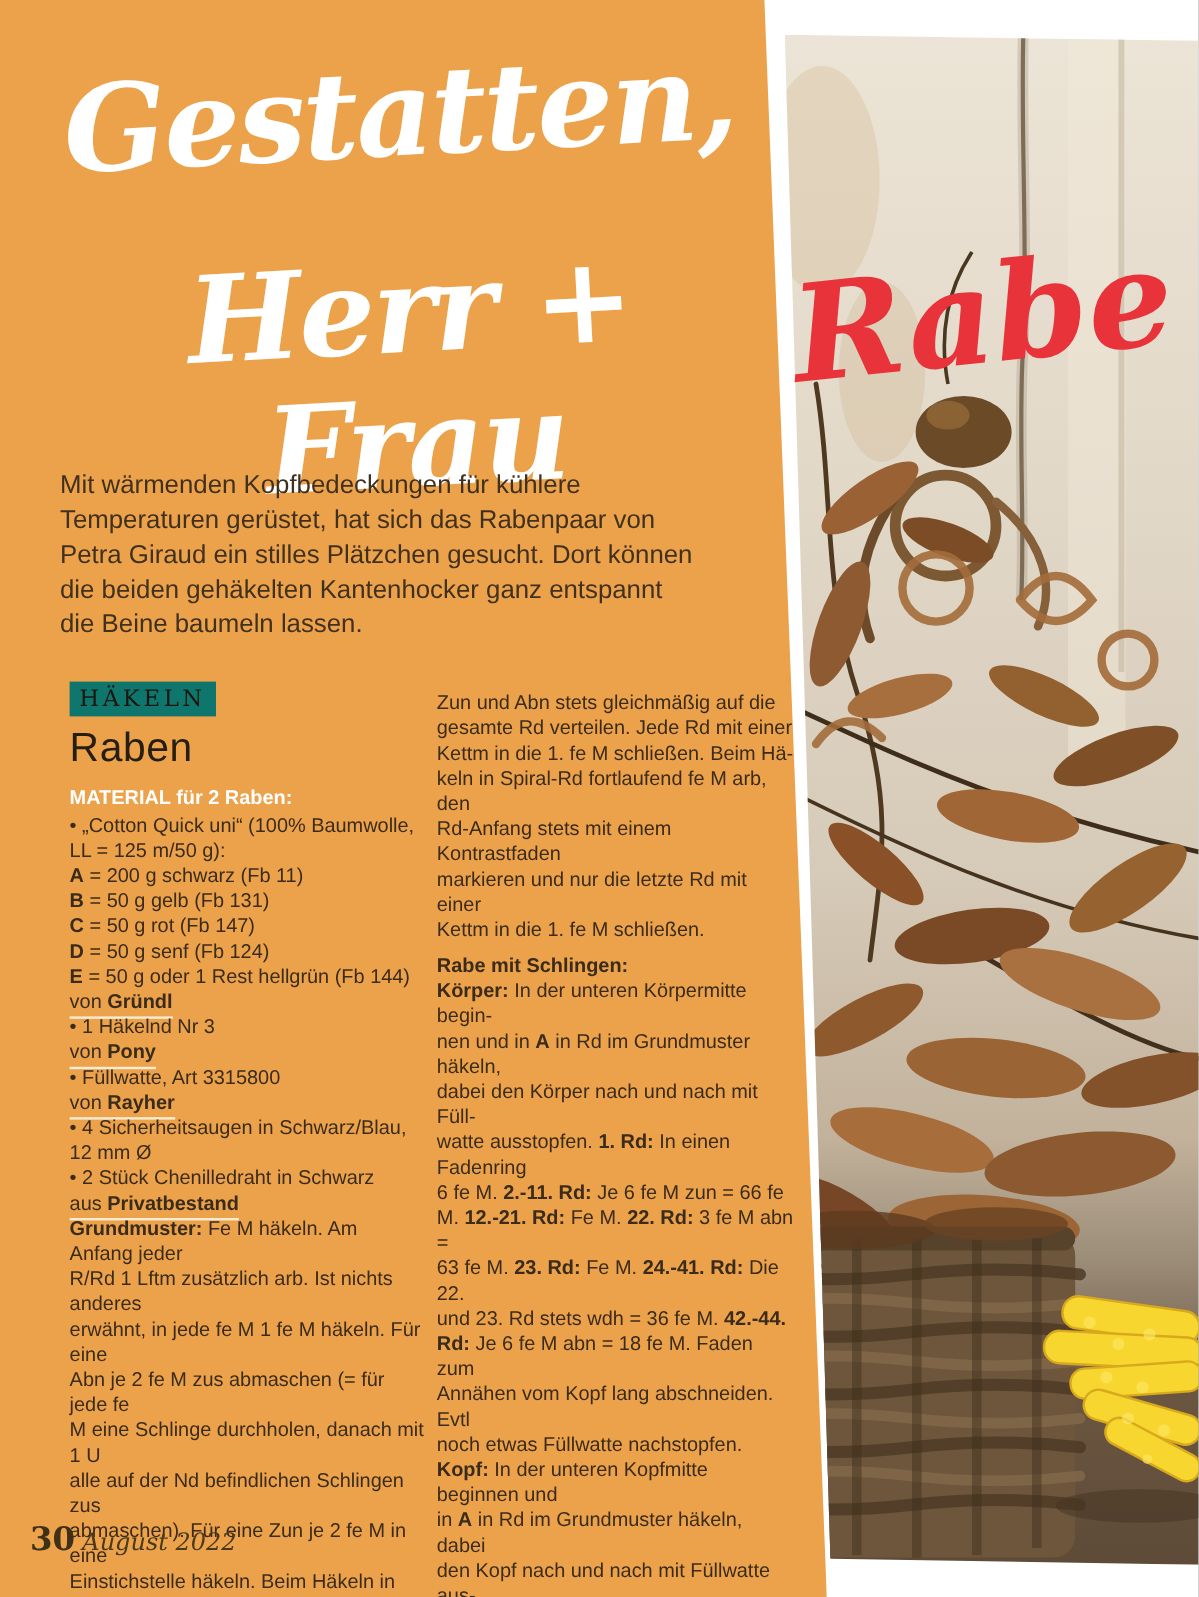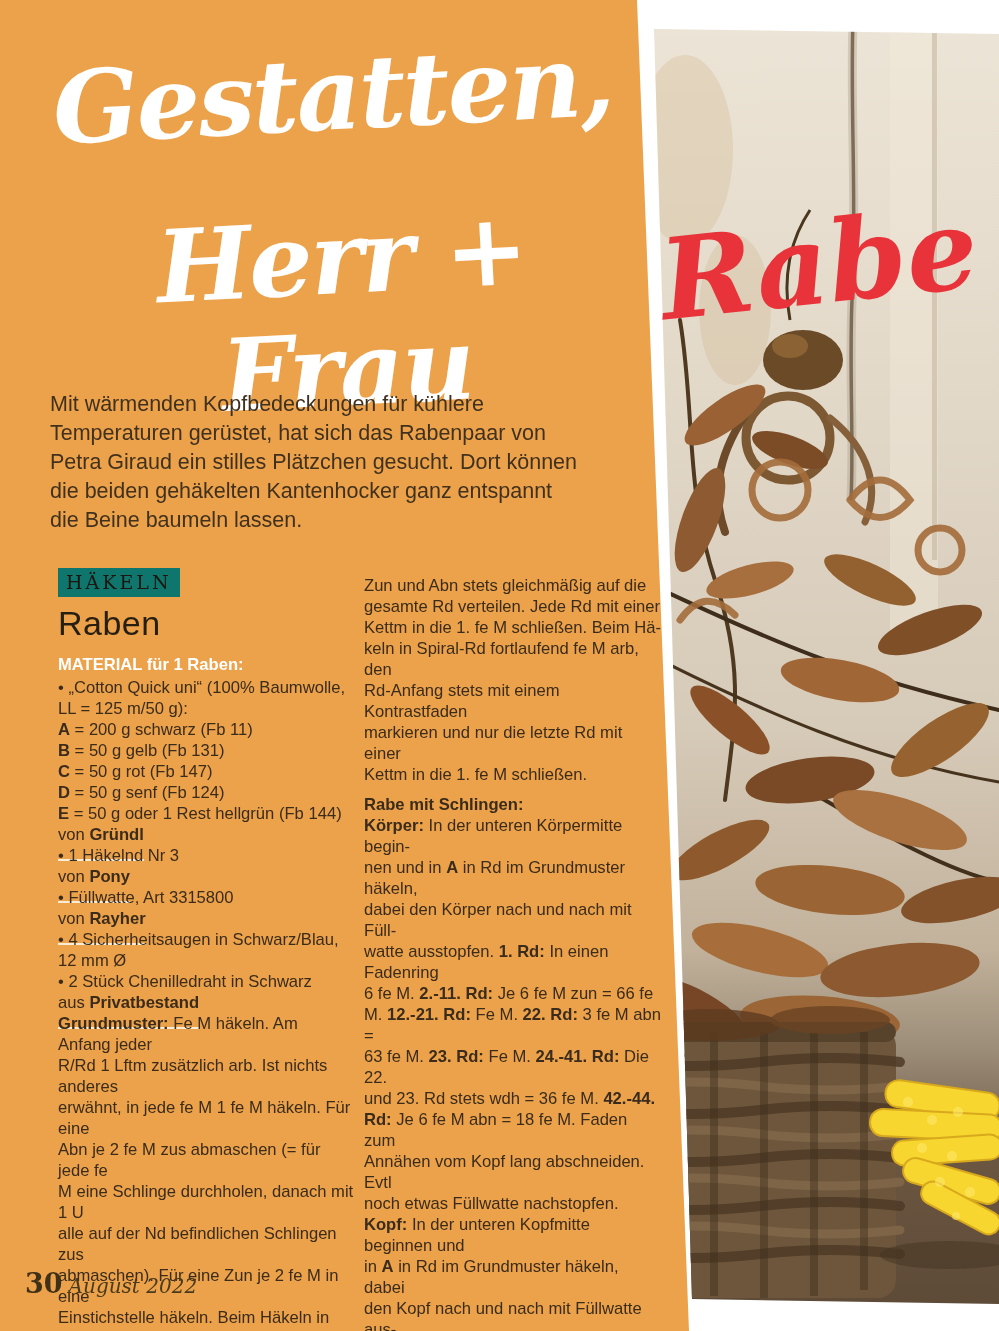--- a/index.html
+++ b/index.html
@@ -33,21 +33,21 @@
         font-family:"DejaVu Serif",serif;font-size:19px;letter-spacing:3px;
         padding:2px 8px 3px;line-height:24px;}
   h1.pattern{margin:7px 0 12px;font-size:34px;line-height:38px;font-weight:500;
         color:#271e12;letter-spacing:.5px;}
   .sizes-line{margin:0 0 22px;}
   .sizes-line .lbl{margin-right:6px;}
   h2.colhead{margin:0 0 2px;font-size:16.6px;line-height:21px;}
   .mt{margin-top:20px;}
   .col-right .p-gap{margin-bottom:9px;}
   .subhead{font-weight:bold;margin:0;}
-  .ul{border-bottom:2px solid #f8edd4;padding-bottom:15px;text-align:right;}
+  .ul{border-bottom:2px solid #f8edd4;padding-bottom:3px;text-align:right;}
   strong{font-weight:bold;}
   
   .footer{position:absolute;left:25px;top:1268px;display:flex;align-items:baseline;gap:6px;
         color:#3f3018;font-family:"DejaVu Serif",serif;}
   .pagenum{font-size:27px;font-weight:bold;}
   .issue{font-size:20px;font-style:italic;color:#4a3a1d;}
 </style>
 </head>
 <body>
 
@@ -173,21 +173,21 @@
 
   <p class="intro">Mit wärmenden Kopfbedeckungen für kühlere
 Temperaturen gerüstet, hat sich das Rabenpaar von
 Petra Giraud ein stilles Plätzchen gesucht. Dort können
 die beiden gehäkelten Kantenhocker ganz entspannt
 die Beine baumeln lassen.</p>
 
   <div class="col col-left">
     <span class="tag">HÄKELN</span>
     <h1 class="pattern">Raben</h1>
-    <h2 class="colhead wh">MATERIAL für 1 Raben:</h2>
+    <h2 class="colhead wh">MATERIAL für 2 Raben:</h2>
     <p class="rich">• „Cotton Quick uni“ (100% Baumwolle,<br>LL = 125 m/50 g):<br><strong>A</strong> = 200 g schwarz (Fb 11)<br><strong>B</strong> = 50 g gelb (Fb 131)<br><strong>C</strong> = 50 g rot (Fb 147)<br><strong>D</strong> = 50 g senf (Fb 124)<br><strong>E</strong> = 50 g oder 1 Rest hellgrün (Fb 144)<br><span class="ul">von <strong>Gründl</strong></span><br>• 1 Häkelnd Nr 3<br><span class="ul">von <strong>Pony</strong></span><br>• Füllwatte, Art 3315800<br><span class="ul">von <strong>Rayher</strong></span><br>• 4 Sicherheitsaugen in Schwarz/Blau,<br>12 mm Ø<br>• 2 Stück Chenilledraht in Schwarz<br><span class="ul">aus <strong>Privatbestand</strong></span></p>
     <p class="rich"><strong>Grundmuster:</strong> Fe M häkeln. Am Anfang jeder<br>R/Rd 1 Lftm zusätzlich arb. Ist nichts anderes<br>erwähnt, in jede fe M 1 fe M häkeln. Für eine<br>Abn je 2 fe M zus abmaschen (= für jede fe<br>M eine Schlinge durchholen, danach mit 1 U<br>alle auf der Nd befindlichen Schlingen zus<br>abmaschen). Für eine Zun je 2 fe M in eine<br>Einstichstelle häkeln. Beim Häkeln in Rd die</p>
   </div>
 
   <div class="col col-right">
     <p class="rich p-gap">Zun und Abn stets gleichmäßig auf die<br>gesamte Rd verteilen. Jede Rd mit einer<br>Kettm in die 1. fe M schließen. Beim Hä-<br>keln in Spiral-Rd fortlaufend fe M arb, den<br>Rd-Anfang stets mit einem Kontrastfaden<br>markieren und nur die letzte Rd mit einer<br>Kettm in die 1. fe M schließen.</p>
     <p class="subhead">Rabe mit Schlingen:</p>
     <p class="rich"><strong>Körper:</strong> In der unteren Körpermitte begin-<br>nen und in <strong>A</strong> in Rd im Grundmuster häkeln,<br>dabei den Körper nach und nach mit Füll-<br>watte ausstopfen. <strong>1. Rd:</strong> In einen Fadenring<br>6 fe M. <strong>2.-11. Rd:</strong> Je 6 fe M zun = 66 fe<br>M. <strong>12.-21. Rd:</strong> Fe M. <strong>22. Rd:</strong> 3 fe M abn =<br>63 fe M. <strong>23. Rd:</strong> Fe M. <strong>24.-41. Rd:</strong> Die 22.<br>und 23. Rd stets wdh = 36 fe M. <strong>42.-44.</strong><br><strong>Rd:</strong> Je 6 fe M abn = 18 fe M. Faden zum<br>Annähen vom Kopf lang abschneiden. Evtl<br>noch etwas Füllwatte nachstopfen.</p>
     <p class="rich"><strong>Kopf:</strong> In der unteren Kopfmitte beginnen und<br>in <strong>A</strong> in Rd im Grundmuster häkeln, dabei<br>den Kopf nach und nach mit Füllwatte aus-<br>stopfen.  In einen Fadenring 6 fe M. <br> Je 6 fe M zun = 48 fe M. <br>Fe M. Zwischen der  die Si-<br>cherheitsaugen mit einem Abstand von 5 fe<br>M anbringen.  Je 6 fe M abn = 6<br>fe M. Faden abschneiden und die M der<br>letzten Rd damit zusziehen, dabei evtl noch<br>etwas Füllwatte nachstopfen. Faden vernähen.<br>Kopf lt Abb auf den Körper nähen.</p>
   </div>

